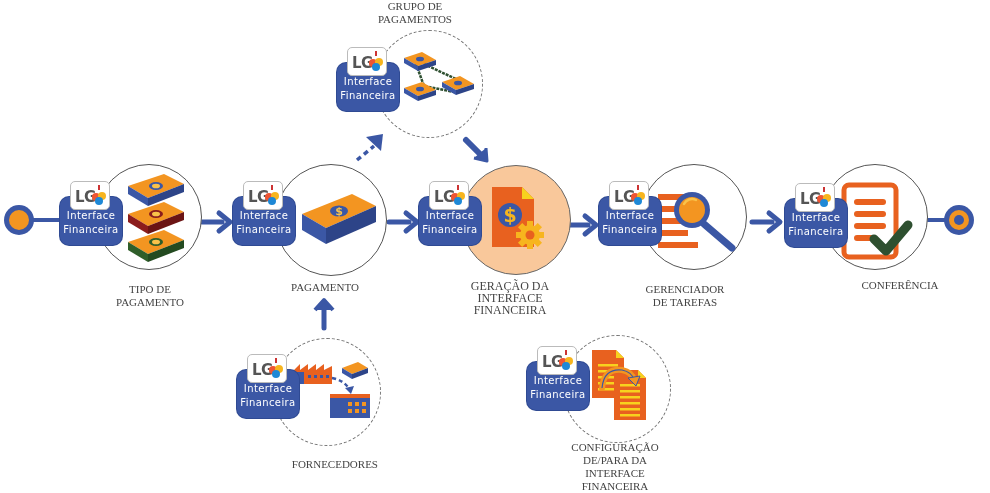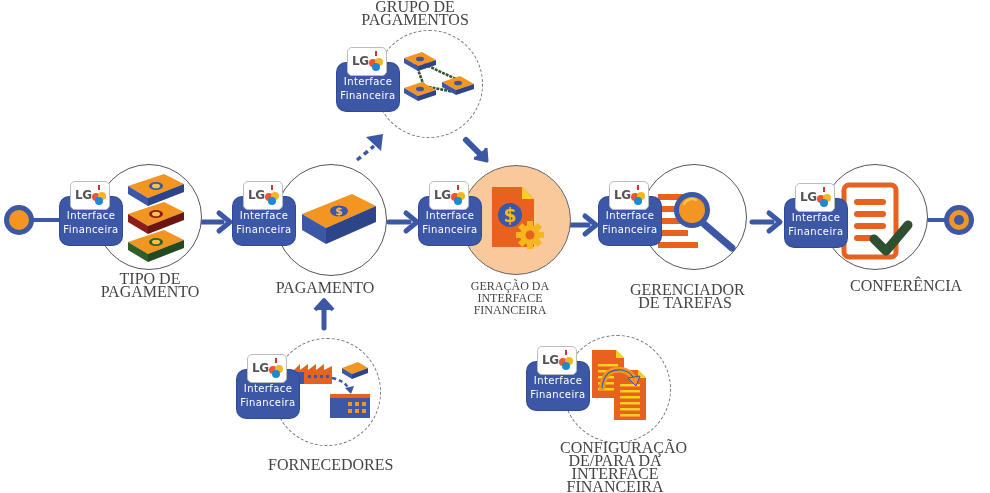--- a/index.html
+++ b/index.html
@@ -3,26 +3,26 @@
 <meta charset="utf-8">
 <style>
   html, body { margin: 0; padding: 0; background: #ffffff; }
   body { width: 990px; height: 493px; position: relative; overflow: hidden; font-family: "Liberation Serif", serif; }
   .ring { position: absolute; border-radius: 50%; box-sizing: border-box; }
   .ring.solid { border: 1.5px solid #555; background: #fff; }
   .ring.dashed { border: 1.5px dashed #777; background: #fff; }
   .ring.filled { border: 1.5px solid #666; background: #f9c89b; }
   .badge { position: absolute; width: 62px; height: 48px; background: #3b57a5; border-radius: 9px; box-shadow: 0 0 0 1px #2f4a93; }
   .badge .logo { position: absolute; left: 10px; top: -16px; width: 38px; height: 27px; background: #fff; border: 1px solid #bbb; border-radius: 5px; }
-  .badge .logo .lg { position: absolute; left: 4px; top: 6px; font-family: "DejaVu Sans", sans-serif; font-weight: bold; font-size: 12px; color: #555; letter-spacing: -0.5px; }
+  .badge .logo .lg { position: absolute; left: 4px; top: 6px; font-family: "DejaVu Sans", sans-serif; font-weight: bold; font-size: 15px; color: #555; letter-spacing: -0.5px; }
   .badge .logo svg { position: absolute; right: 2px; top: 1px; }
   .badge .t1, .badge .t2 { position: absolute; left: 0; width: 100%; text-align: center; color: #fff; font-family: "DejaVu Sans", sans-serif; font-size: 10px; letter-spacing: 0.4px; }
   .badge .t1 { top: 13px; }
   .badge .t2 { top: 27px; }
-  .label { position: absolute; text-align: center; font-size: 16px; color: #444; line-height: 13px; text-transform: uppercase; }
+  .label { position: absolute; text-align: center; font-size: 11px; color: #444; line-height: 13px; text-transform: uppercase; }
   .label div { white-space: nowrap; }
   svg.icon { position: absolute; overflow: visible; }
 </style>
 </head>
 <body>
 
 <svg class="icon" style="left:0;top:0;width:990px;height:493px;">
   <defs>
     <marker id="ah" markerWidth="4" markerHeight="4" refX="2" refY="2" orient="auto" markerUnits="strokeWidth">
       <path d="M0,0 L4,2 L0,4 z" fill="#3b57a5"></path>
@@ -104,21 +104,21 @@
       <svg width="16" height="24" viewBox="0 0 16 24">
           <rect x="7" y="2" width="2" height="5" fill="#c33"></rect>
           <circle cx="5" cy="14" r="4" fill="#e53"></circle>
           <circle cx="11" cy="13" r="4" fill="#f7b51e"></circle>
           <circle cx="8" cy="18" r="4" fill="#1e88d6"></circle>
         </svg>
     </div>
     <div class="t1">Interface</div>
     <div class="t2">Financeira</div>
   </div>
-  <div class="label" style="left:100px;top:272px;width:100px;">
+  <div class="label" style="left:100px;top:283px;width:100px;">
     <div>TIPO DE</div>
     <div>PAGAMENTO</div>
   </div>
 </div>
 
 <div>
   <div class="ring solid" style="left:275px;top:164px;width:112px;height:112px;"></div>
   <svg class="icon" style="left:298px;top:192px;width:80px;height:56px;" viewBox="0 0 80 56">
     <polygon points="4,22 54,2 78,14 28,36" fill="#f39521"></polygon>
     <polygon points="4,22 28,36 28,52 4,38" fill="#3b57a5"></polygon>

